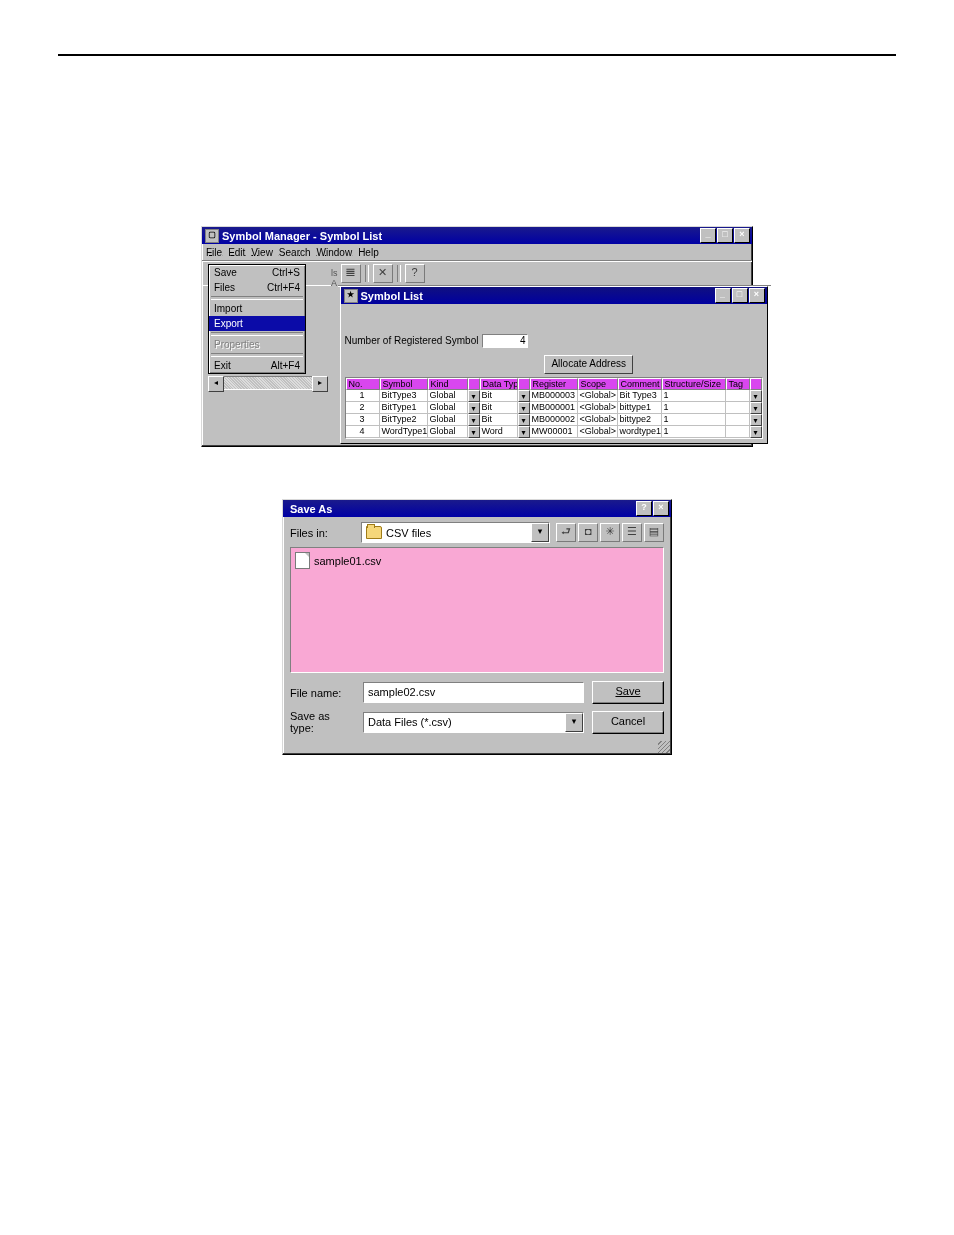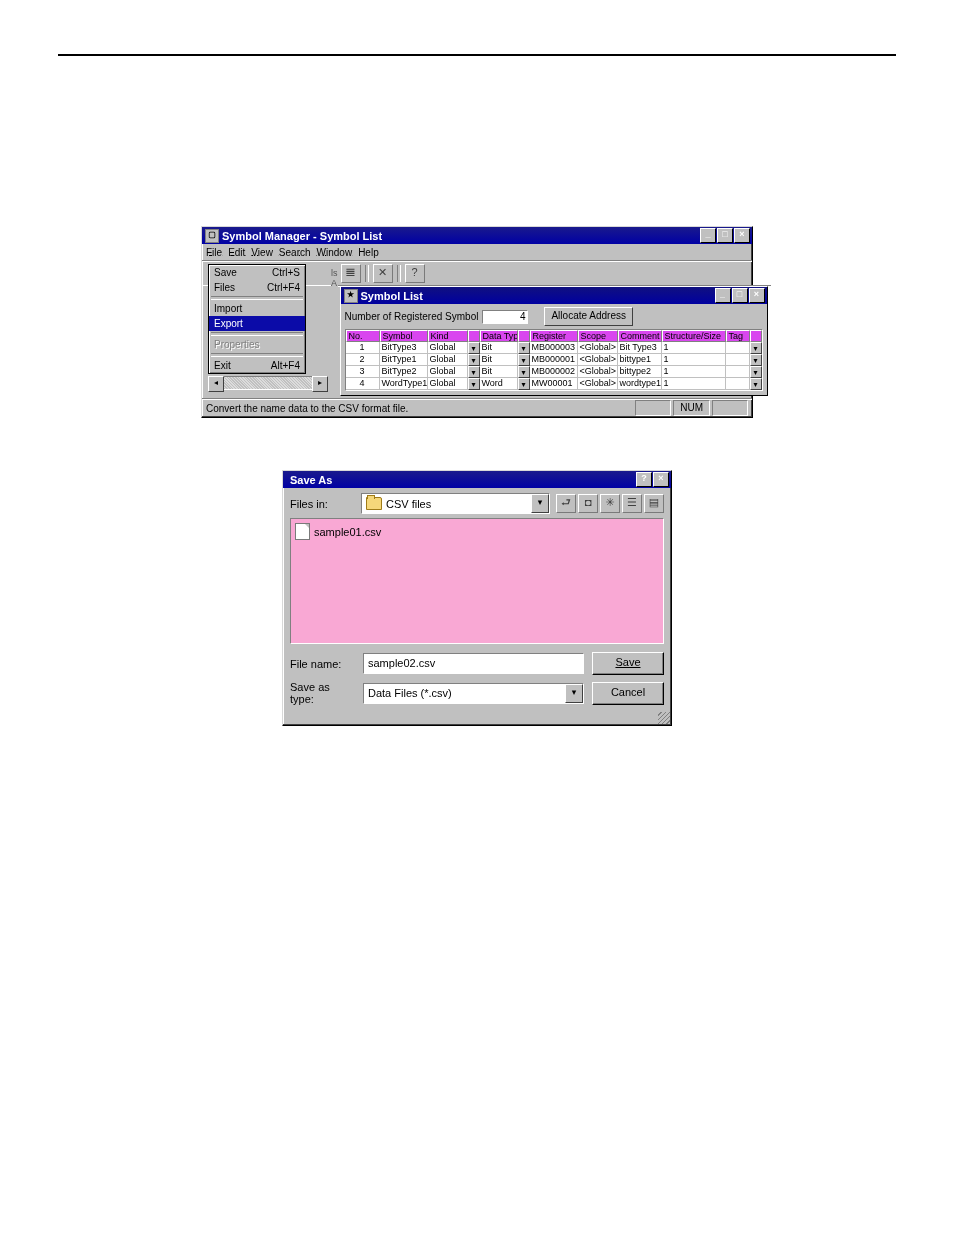--- a/index.html
+++ b/index.html
@@ -177,20 +177,21 @@
   .btn {
     border-top: 1px solid #fff;
     border-left: 1px solid #fff;
     border-right: 1px solid #404040;
     border-bottom: 1px solid #404040;
     background: #c0c0c0;
     height: 17px;
     font-size: 10px;
     padding: 0 6px;
     line-height: 15px;
+    margin-top: 48px;
   }
   
   .sl-table {
     margin: 0 4px 4px 4px;
     border: 1px solid #808080;
     border-bottom-color: #fff;
     border-right-color: #fff;
     background: #fff;
     font-size: 9px;
   }
@@ -497,27 +498,20 @@
               <div class="cell w-cm">wordtype1</div>
               <div class="cell w-ss">1</div>
               <div class="cell w-tag"></div>
               <div class="cell w-dd"></div>
             </div>
           </div>
         </div>
       </div>
     </div>
 
-    <div class="statusbar">
-      <span>Convert the name data to the CSV format file.</span>
-      <div class="status-fill"></div>
-      <div class="status-cell"></div>
-      <div class="status-cell">NUM</div>
-      <div class="status-cell status-grip"></div>
-    </div>
   </div>
 
   <div class="sa-window">
     <div class="titlebar">
       <div class="t-title" style="padding-left:4px;">Save As</div>
       <div class="tb-controls">
         <div class="tb-btn">?</div>
         <div class="tb-btn">×</div>
       </div>
     </div>

